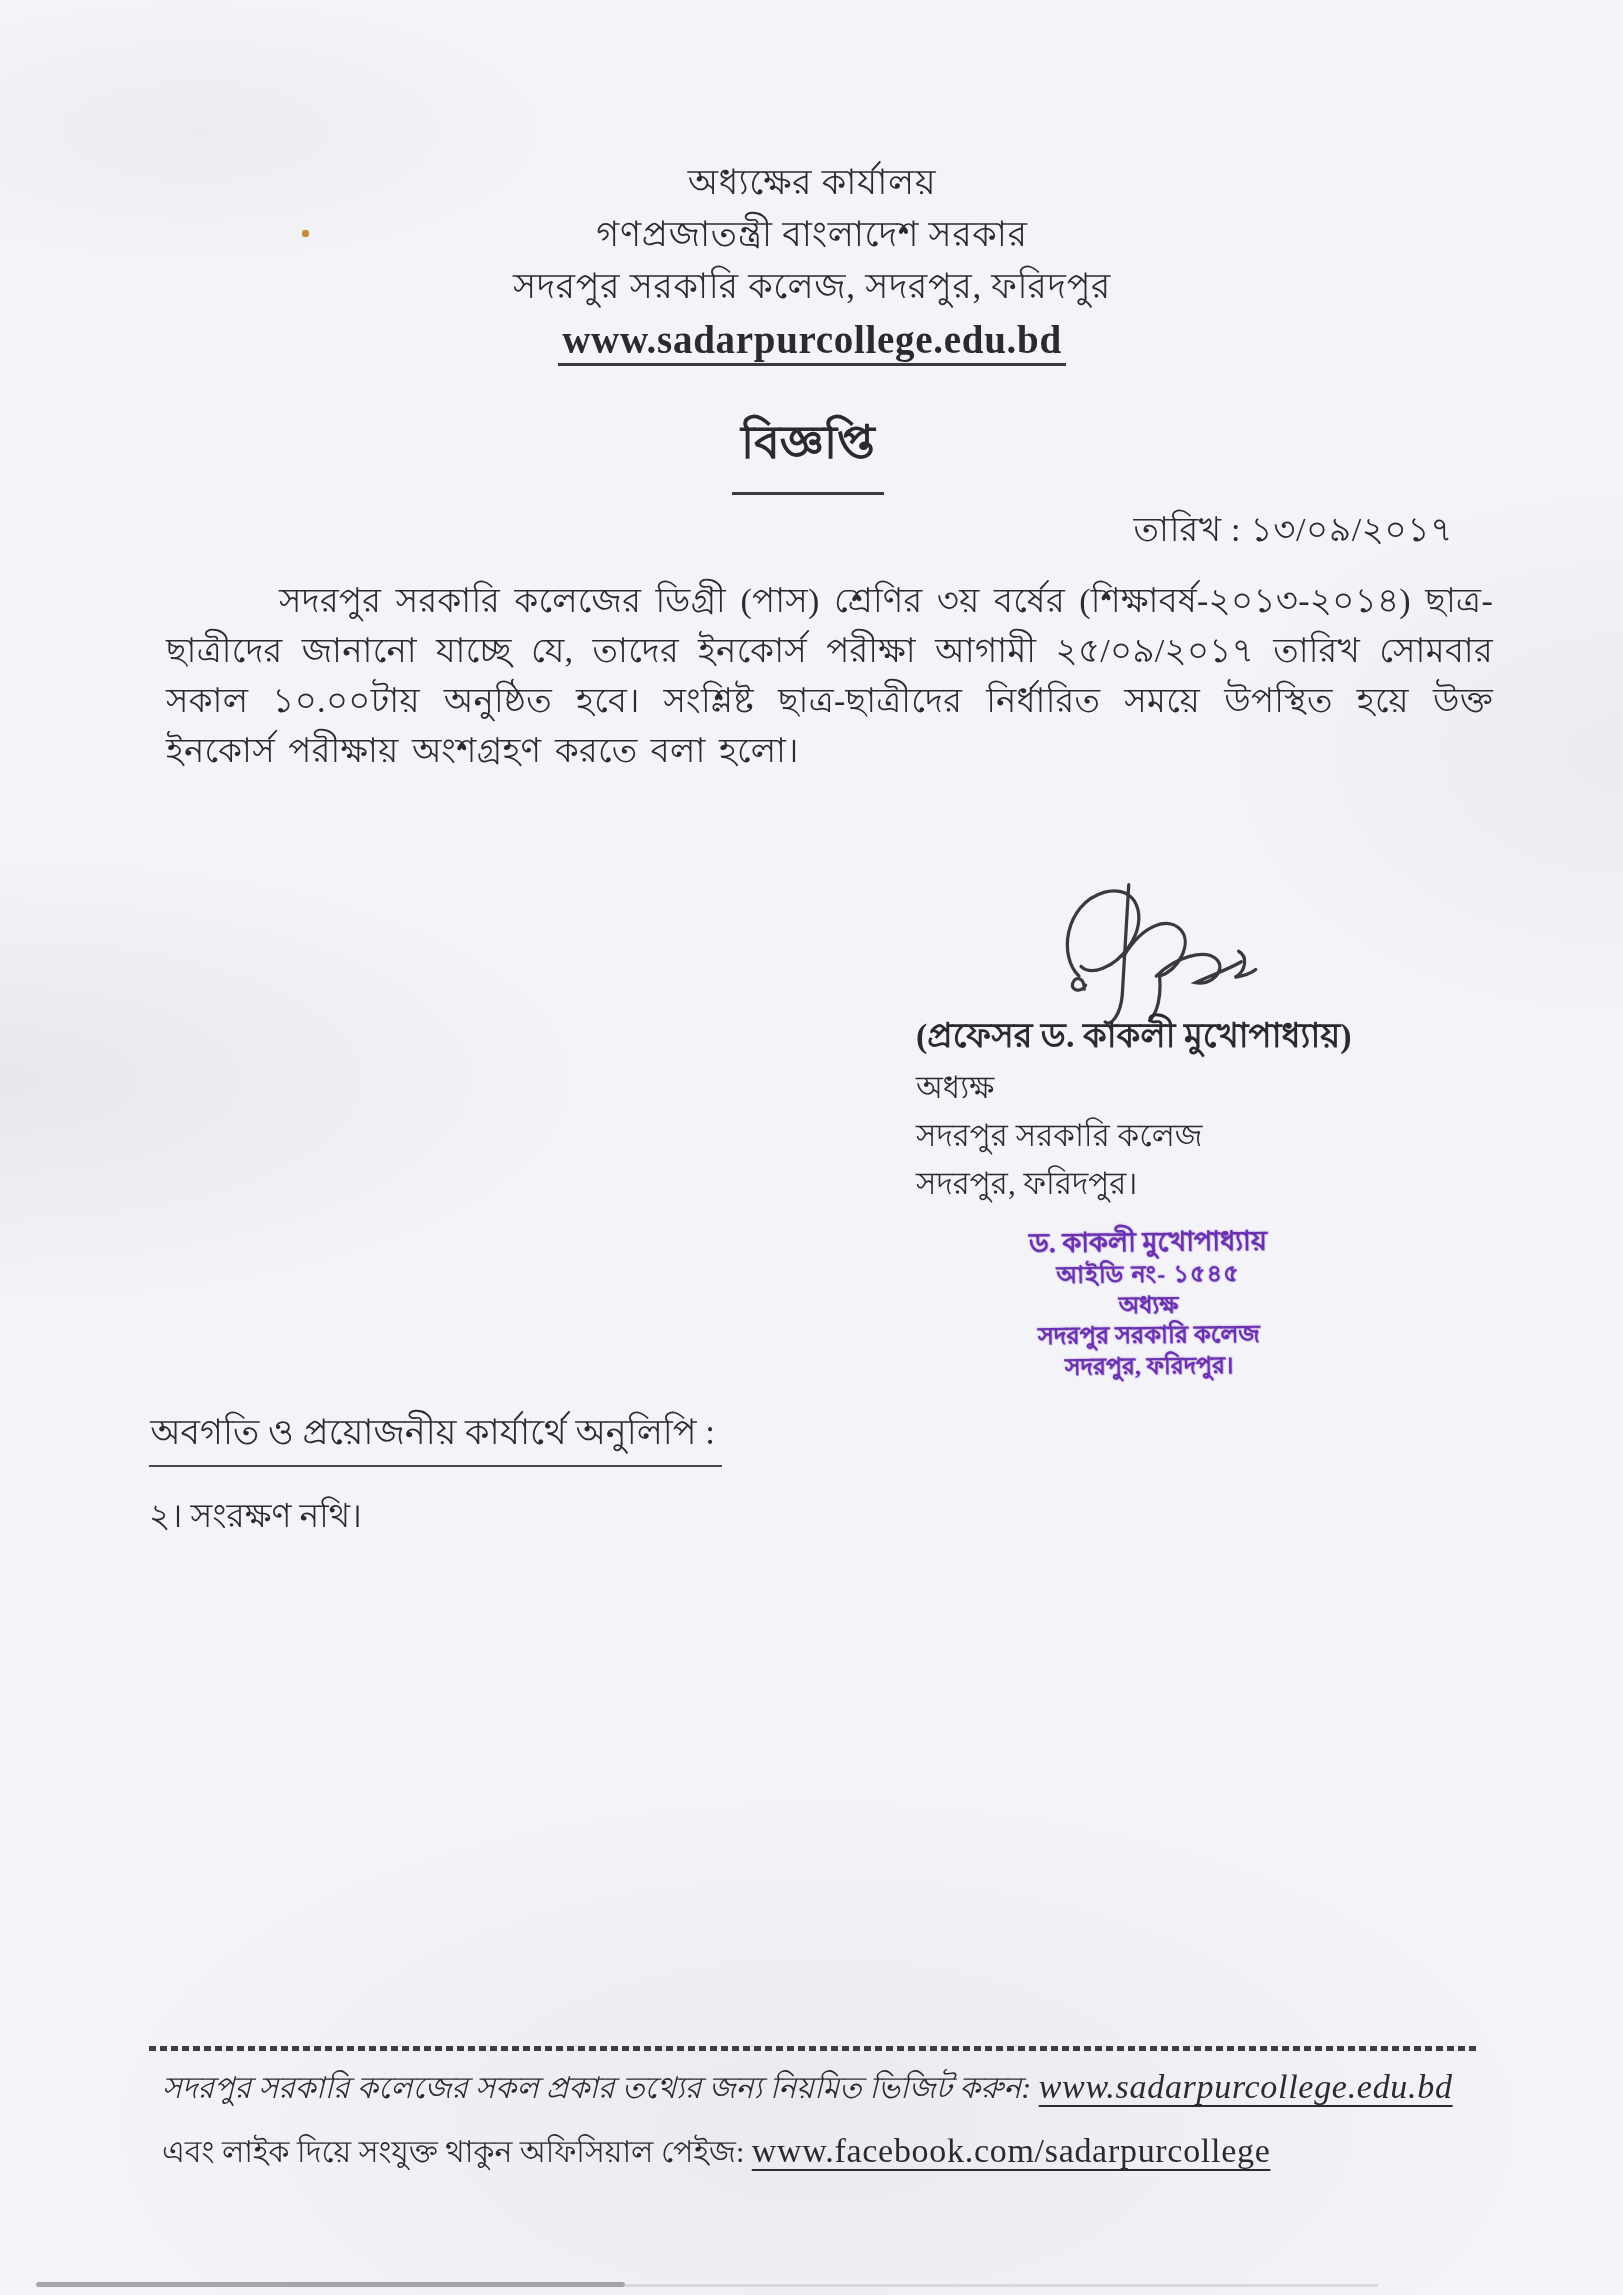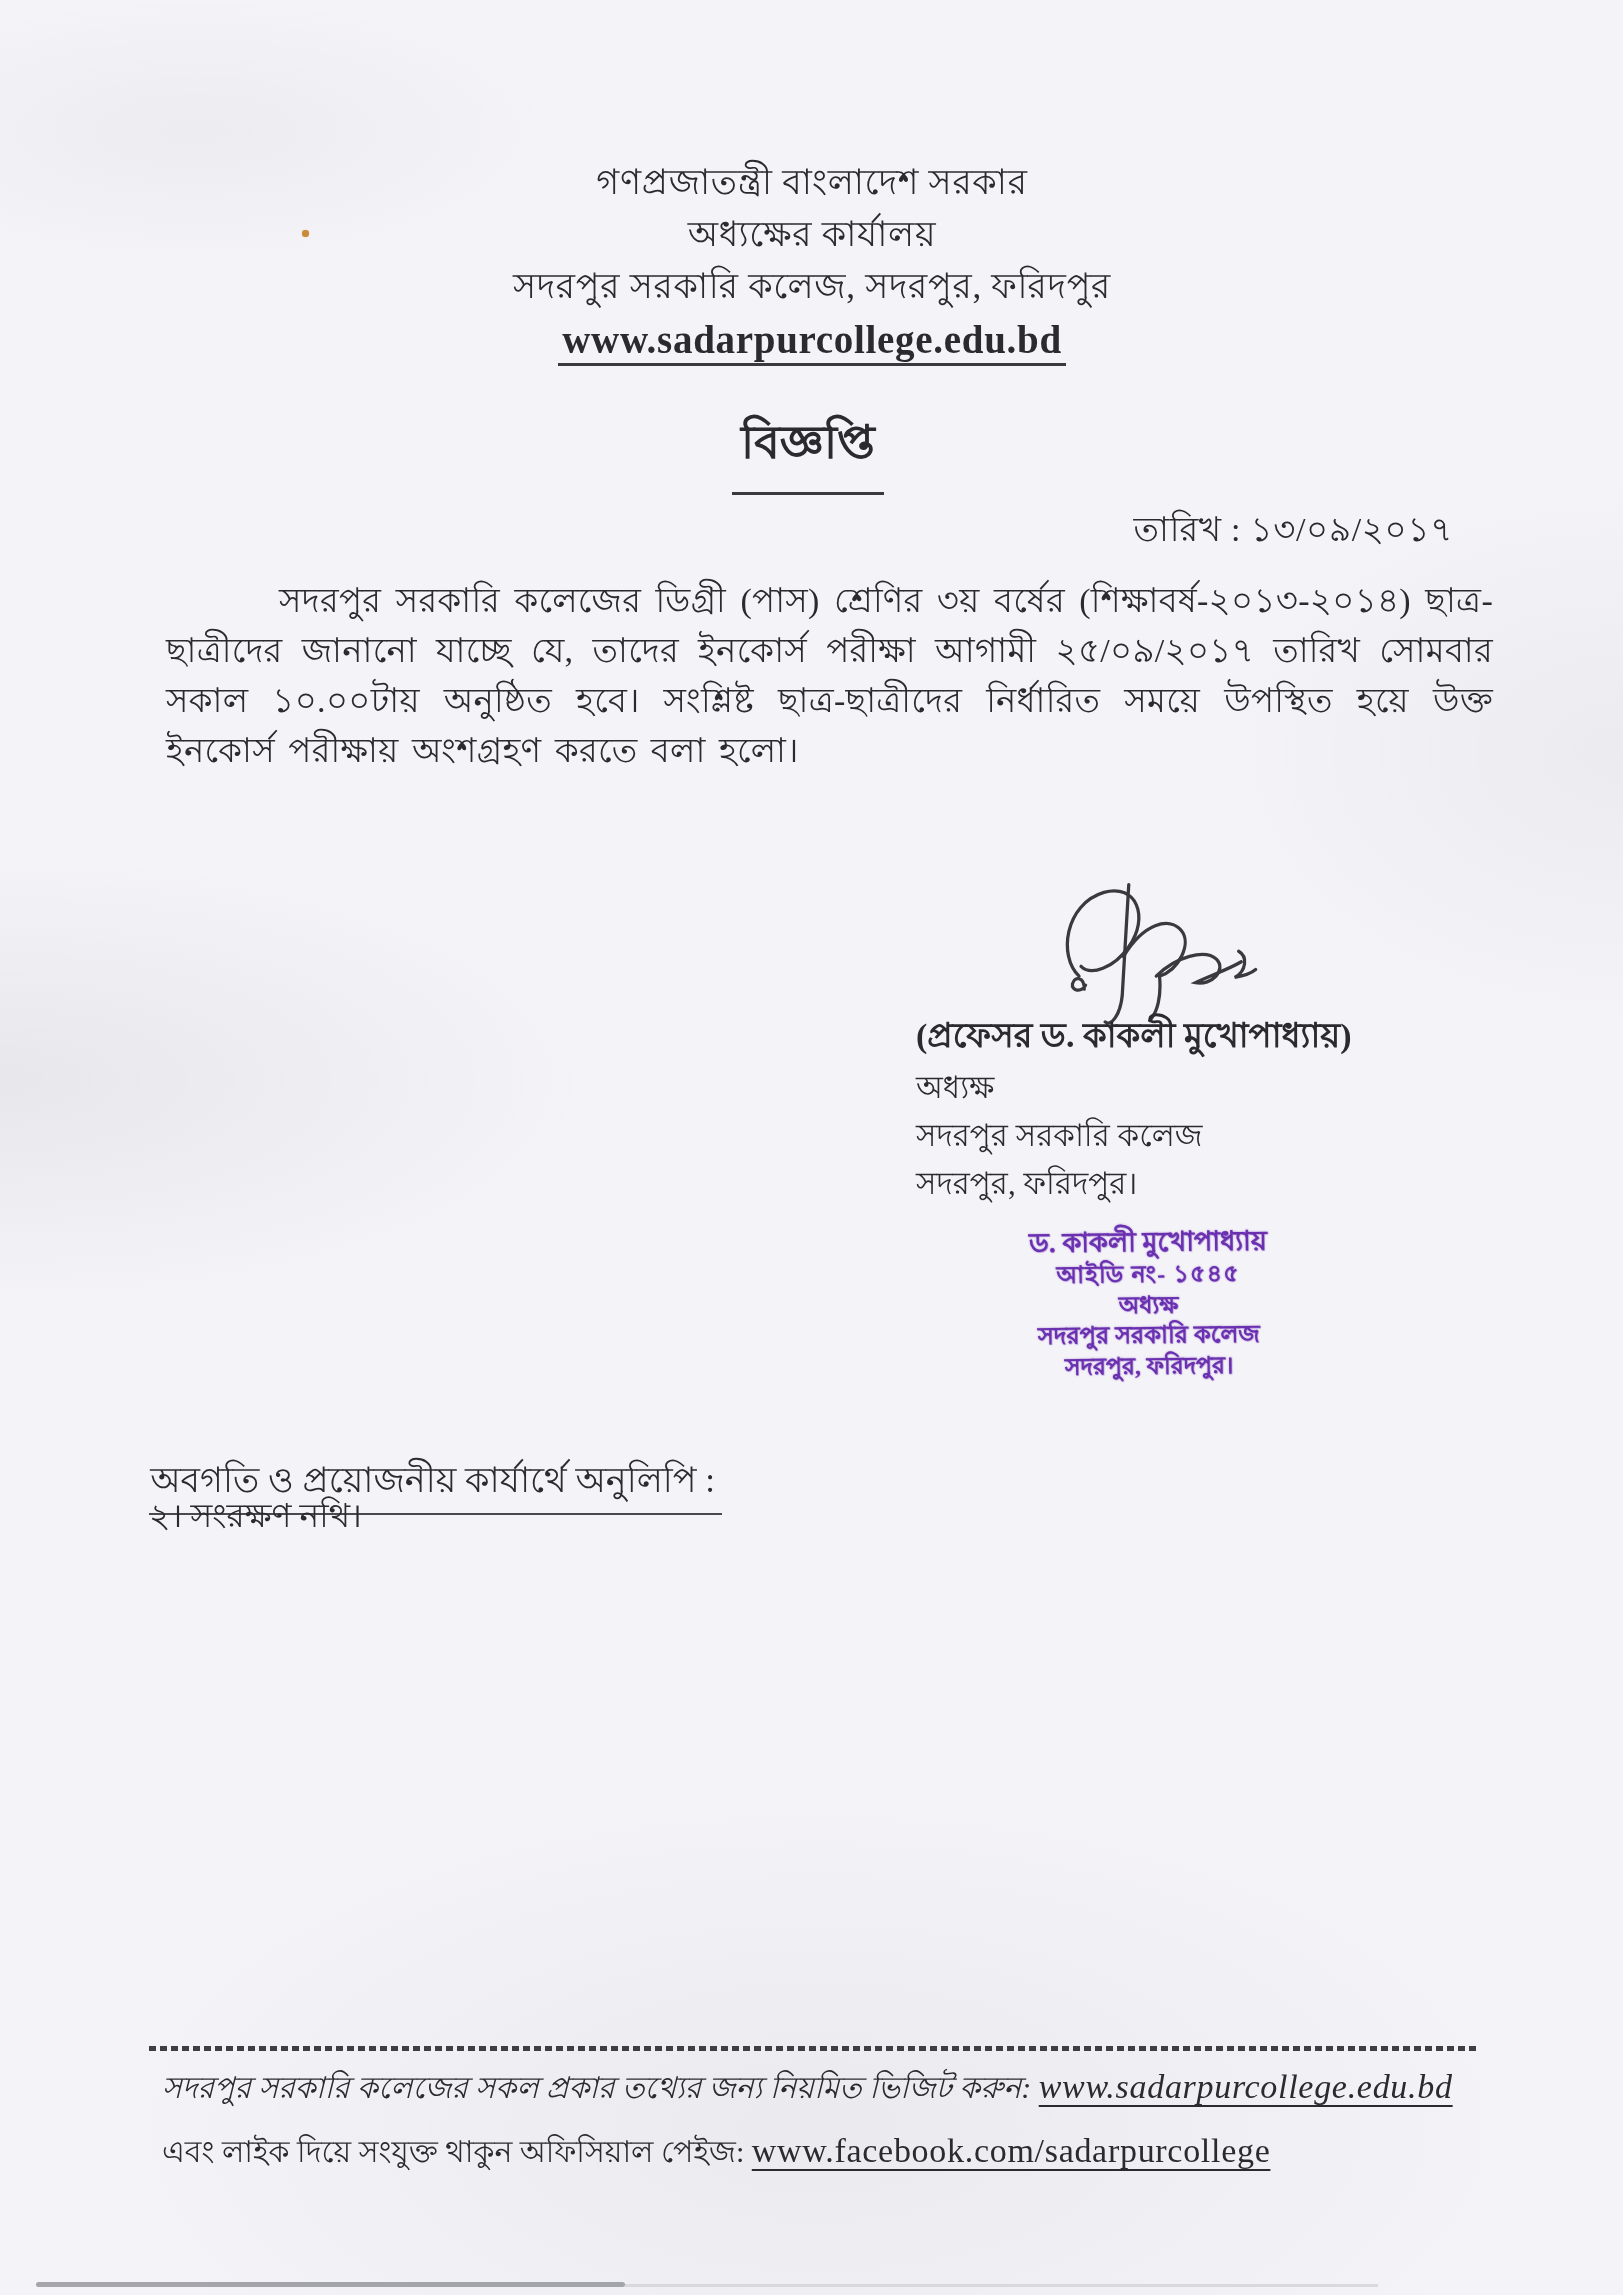--- a/index.html
+++ b/index.html
@@ -60,21 +60,21 @@
   }
   .stamp .st1{font-size:27px;line-height:34px;}
   .stamp .st2{font-size:23.6px;line-height:31px;letter-spacing:1.3px;}
   .stamp .st3{font-size:23.6px;line-height:30px;}
   .stamp .st4{font-size:24px;line-height:31px;}
   .stamp .st5{font-size:23.6px;line-height:31px;}
   
   .cc-heading{
     position:absolute;left:149px;top:1409px;
     font-size:35px;line-height:47px;
-    border-bottom:2px solid #4a4a4e;padding:0 6.5px 9.2px 1.3px;margin-top:48px;
+    border-bottom:2px solid #4a4a4e;padding:0 6.5px 9.2px 1.3px;
   }
   .cc-list{position:absolute;left:149px;top:1487px;font-size:33px;line-height:58px;}
   
   .sep-dashed{
     position:absolute;left:149px;top:2046px;width:1327px;height:5.2px;
     background:repeating-linear-gradient(90deg,#3f3f43 0 7.2px,transparent 7.2px 11px);
   }
   .footer-1{position:absolute;left:162px;top:2067px;width:1375px;font-size:30px;line-height:39px;font-style:italic;}
   .footer-2{position:absolute;left:162px;top:2125px;width:1375px;font-size:30px;line-height:51px;}
   .f-link{
@@ -87,22 +87,22 @@
     background:#c98a3a;box-shadow:0 0 1.3px #e6c493;}
   .edge-a{position:absolute;left:36px;top:2282px;width:589px;height:5.2px;background:#97979d;border-radius:2.6px;opacity:.85;}
   .edge-b{position:absolute;left:625px;top:2284px;width:753px;height:3.3px;background:#c8c8ce;opacity:.6;}
 </style>
 </head>
 <body>
 
 <div class="page">
 
   <div class="header">
+    <div class="h-line">অধ্যক্ষের কার্যালয়</div>
     <div class="h-line">গণপ্রজাতন্ত্রী বাংলাদেশ সরকার</div>
-    <div class="h-line">অধ্যক্ষের কার্যালয়</div>
     <div class="h-line">সদরপুর সরকারি কলেজ, সদরপুর, ফরিদপুর</div>
     <div>
       <span class="website">www.sadarpurcollege.edu.bd</span>
     </div>
   </div>
 
   <div class="notice-title">
     <span>বিজ্ঞপ্তি</span>
   </div>
 

